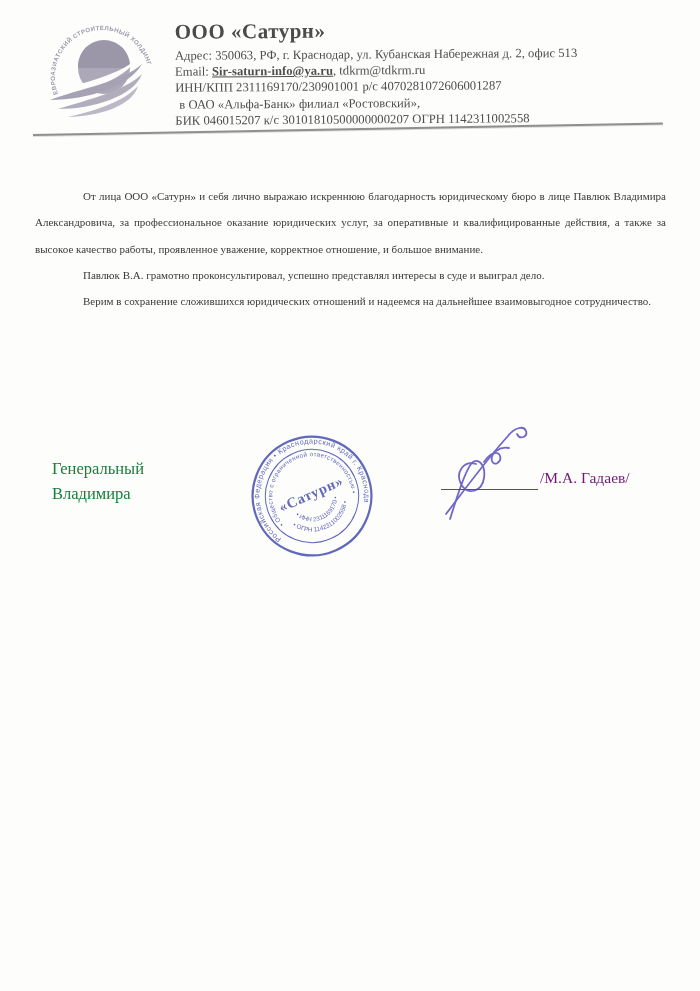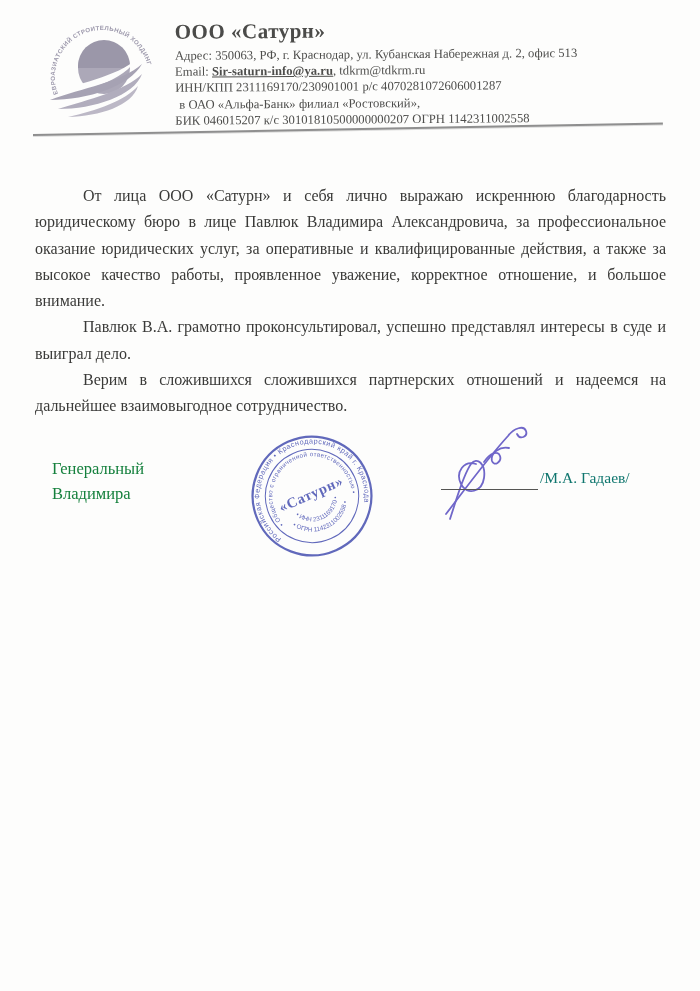--- a/index.html
+++ b/index.html
@@ -21,40 +21,40 @@
   .head-line{font-size:12.7px;line-height:16.2px;color:#4e4e4c;white-space:nowrap;}
   .u{text-decoration:underline;font-weight:bold;}
   .head-divider{
     position:absolute;left:33px;top:134px;width:630px;height:2px;
     background:#8f8f8f;transform:rotate(-1.05deg);transform-origin:left center;
     box-shadow:0 1px 0 rgba(160,160,160,.35);
   }
   
   .letter-body{
     position:absolute;left:35px;top:183px;width:631px;
-    font-size:16px;line-height:26.3px;color:#39393六;
+    font-size:11px;line-height:26.3px;color:#39393六;
     color:#3a3a38;
     text-align:justify;
   }
   .letter-body p{margin:0;text-indent:48px;}
   
   .director-title{
     position:absolute;left:52px;top:456px;
     font-size:16.5px;line-height:25px;color:#15803d;
   }
   .stamp{
     position:absolute;left:240px;top:424px;width:144px;height:144px;
     transform:rotate(-24deg);
     opacity:.88;
   }
   .autograph{position:absolute;left:432px;top:420px;width:118px;height:104px;}
   .sig-line{position:absolute;left:441px;top:489px;width:97px;height:1.4px;background:#555553;}
   .director-name{
     position:absolute;left:540px;top:469px;
-    font-size:15.5px;color:#0f766e;white-space:nowrap;
+    font-size:15.5px;color:#701a75;white-space:nowrap;
   }
 </style>
 </head>
 <body>
 
 <div class="page">
 
   <div class="letterhead">
 
     <svg class="logo" viewBox="0 0 128 112" aria-hidden="true">
@@ -84,21 +84,21 @@
       <div class="head-line" style="padding-left:4px">в ОАО «Альфа-Банк» филиал «Ростовский»,</div>
       <div class="head-line">БИК 046015207  к/с 30101810500000000207   ОГРН 1142311002558</div>
     </div>
 
     <div class="head-divider"></div>
   </div>
 
   <div class="letter-body">
     <p>От лица ООО «Сатурн» и себя лично выражаю искреннюю благодарность юридическому бюро в лице Павлюк Владимира Александровича, за профессиональное оказание юридических услуг, за оперативные и квалифицированные действия, а также за высокое качество работы, проявленное уважение, корректное отношение, и большое внимание.</p>
     <p>Павлюк В.А. грамотно проконсультировал, успешно представлял интересы в суде и выиграл дело.</p>
-    <p>Верим в сложившихся сложившихся партнерских отношений и надеемся на дальнейшее взаимовыгодное сотрудничество.</p>
+    <p>Верим в сохранение сложившихся юридических отношений и надеемся на дальнейшее взаимовыгодное сотрудничество.</p>
   </div>
 
   <div class="director-title">
     <div>Генеральный</div>
     <div>Владимира</div>
   </div>
 
   <svg class="stamp" viewBox="0 0 170 170" aria-hidden="true">
     <defs>
       <path id="stampOuter" d="M 31.3,116 A 62,62 0 1 1 138.7,116"></path>

